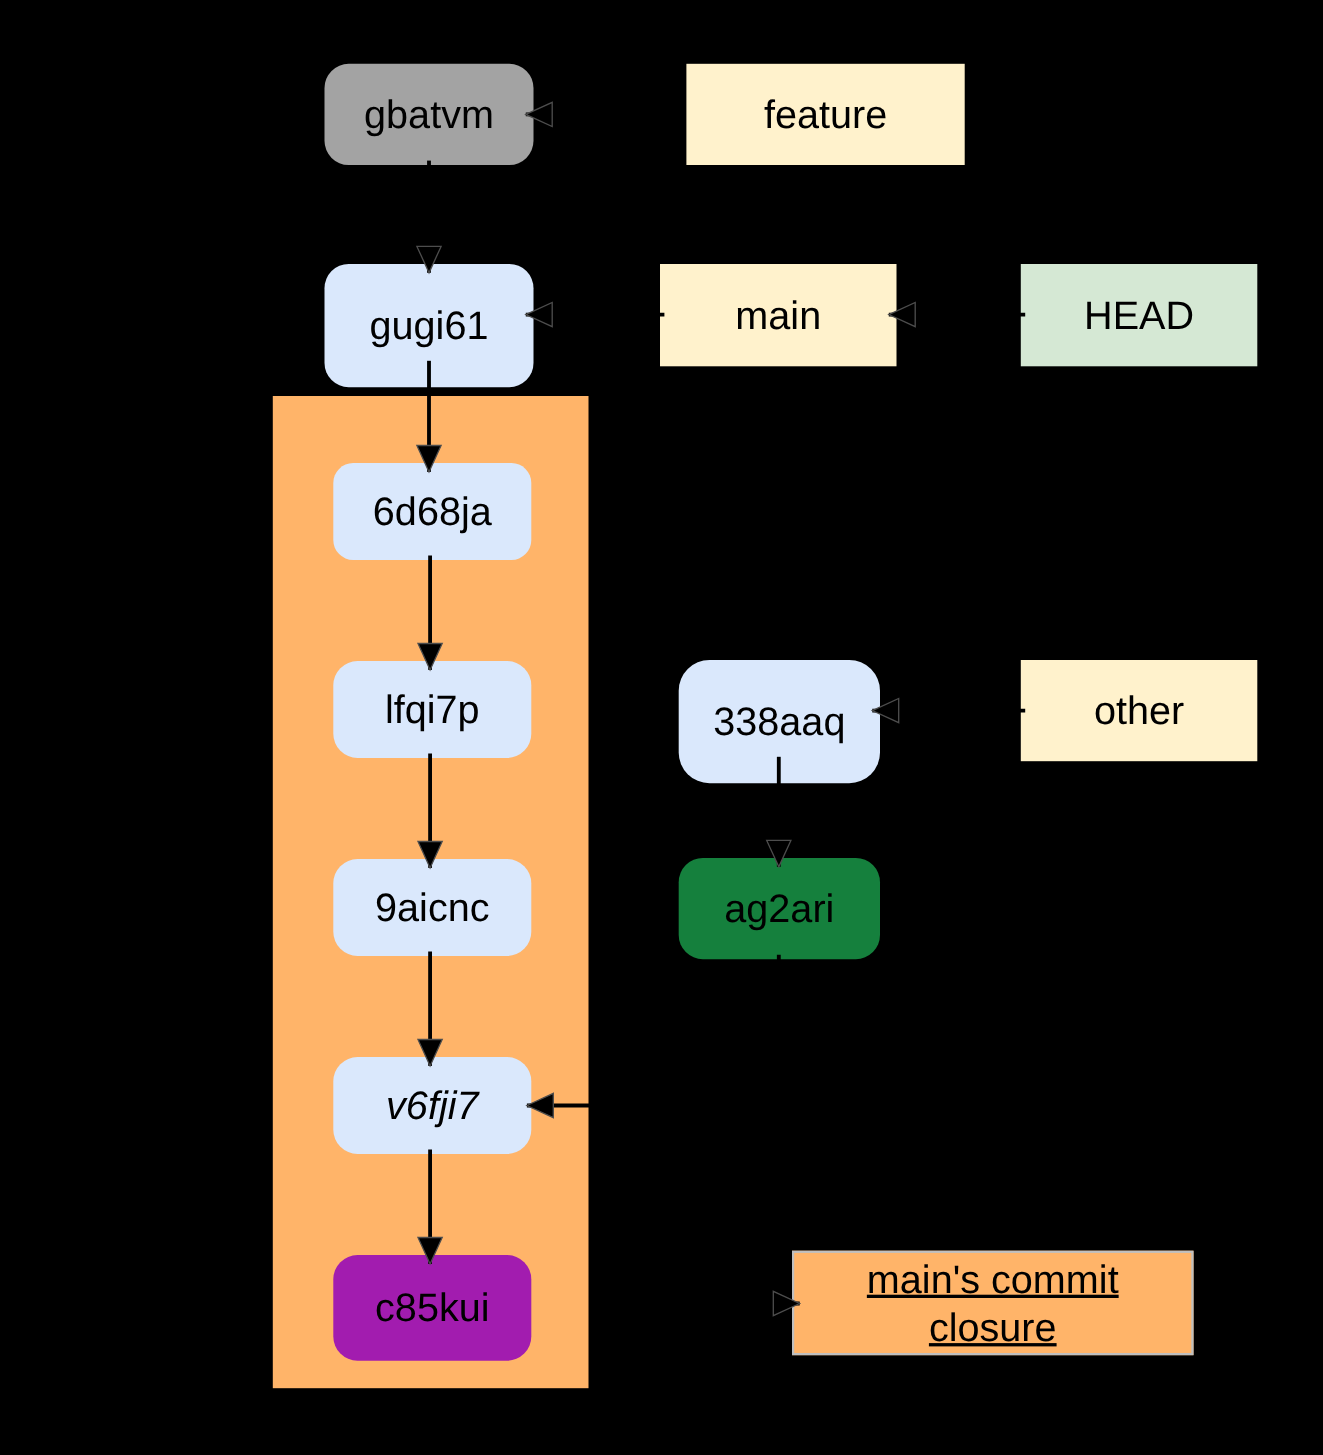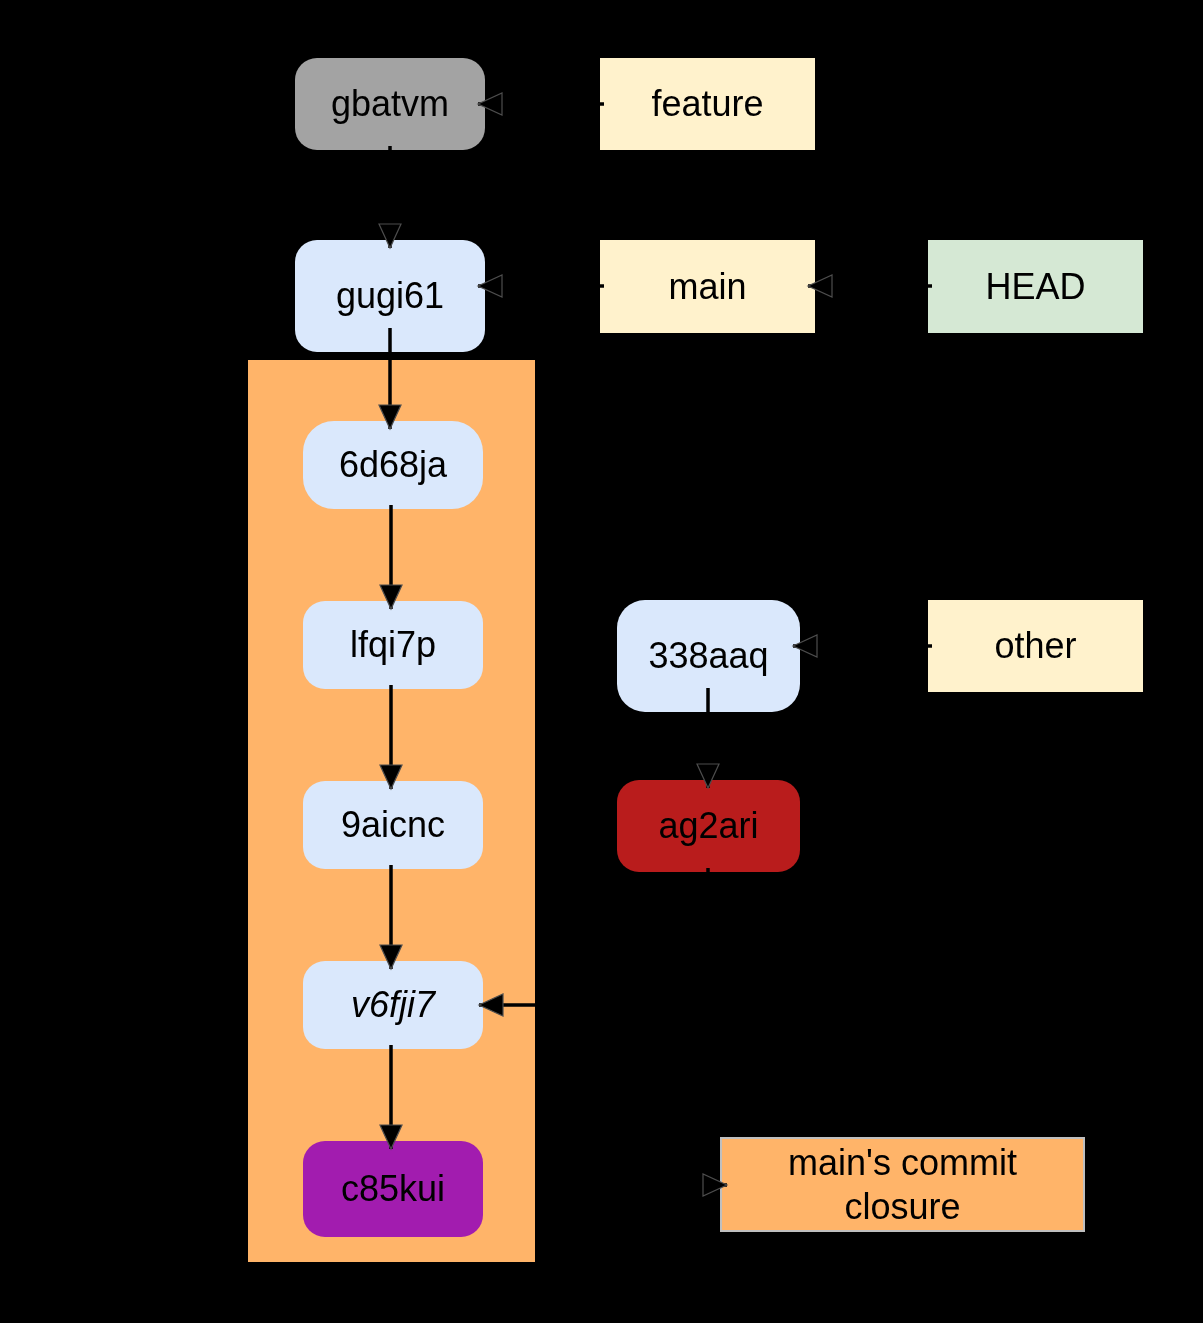--- a/index.html
+++ b/index.html
@@ -30,46 +30,47 @@
     display: flex;
     align-items: center;
     justify-content: flex-start;
     text-align: center;
     font-size: 36px;
     line-height: 1.22;
     color: #000;
     box-sizing: border-box;
     z-index: 2;
     padding: 4px 18px;
+    text-decoration: underline;
   }
   svg.edge-layer {
     position: absolute;
     left: 0; top: 0;
     z-index: 3;
     pointer-events: none;
   }
 </style>
 </head>
 <body>
 
 <div class="stage" style="background: rgb(0, 0, 0); width: 1203px; height: 1323px;">
   <div class="closure-region" style="left: 248px; top: 360px; width: 287px; height: 902px; background: rgb(255, 180, 105);"></div>
   <div class="legend-box" style="left: 720px; top: 1137px; width: 365px; height: 95px; background: rgb(255, 180, 105); border: 2px solid rgb(191, 191, 191); color: rgb(0, 0, 0);">
     <span>main's commit closure</span>
   </div>
   <div class="node" style="left: 295px; top: 58px; width: 190px; height: 92px; border-radius: 22px; background: #a3a3a3; color: rgb(0, 0, 0);">gbatvm</div>
     <div class="node" style="left: 295px; top: 240px; width: 190px; height: 112px; border-radius: 22px; background: rgb(218, 232, 252); color: rgb(0, 0, 0);">gugi61</div>
-    <div class="node" style="left: 303px; top: 421px; width: 180px; height: 88px; border-radius: 31px; background: rgb(218, 232, 252); color: rgb(0, 0, 0); text-align: right;">6d68ja</div>
+    <div class="node" style="left: 303px; top: 421px; width: 180px; height: 88px; border-radius: 18px; background: rgb(218, 232, 252); color: rgb(0, 0, 0); text-align: right;">6d68ja</div>
     <div class="node" style="left: 303px; top: 601px; width: 180px; height: 88px; border-radius: 22px; background: rgb(218, 232, 252); color: rgb(0, 0, 0);">lfqi7p</div>
     <div class="node" style="left: 303px; top: 781px; width: 180px; height: 88px; border-radius: 22px; background: rgb(218, 232, 252); color: rgb(0, 0, 0);">9aicnc</div>
     <div class="node" style="left: 303px; top: 961px; width: 180px; height: 88px; border-radius: 22px; background: rgb(218, 232, 252); color: rgb(0, 0, 0); font-style: italic;">v6fji7</div>
     <div class="node" style="left: 303px; top: 1141px; width: 180px; height: 96px; border-radius: 22px; background: #a21caf; color: rgb(0, 0, 0);">c85kui</div>
     <div class="node" style="left: 617px; top: 600px; width: 183px; height: 112px; border-radius: 28px; background: rgb(218, 232, 252); color: rgb(0, 0, 0); text-align: center;">338aaq</div>
-    <div class="node" style="left: 617px; top: 780px; width: 183px; height: 92px; border-radius: 22px; background: #b91c1c; color: rgb(0, 0, 0);">ag2ari</div>
-    <div class="node" style="left: 600px; top: 58px; width: 215px; height: 92px; border-radius: 0px; background: rgb(255, 242, 204); color: rgb(0, 0, 0);">feature</div>
+    <div class="node" style="left: 617px; top: 780px; width: 183px; height: 92px; border-radius: 22px; background: #15803d; color: rgb(0, 0, 0);">ag2ari</div>
+    <div class="node" style="left: 624px; top: 58px; width: 253px; height: 92px; border-radius: 0px; background: rgb(255, 242, 204); color: rgb(0, 0, 0);">feature</div>
     <div class="node" style="left: 600px; top: 240px; width: 215px; height: 93px; border-radius: 0px; background: rgb(255, 242, 204); color: rgb(0, 0, 0);">main</div>
     <div class="node" style="left: 928px; top: 600px; width: 215px; height: 92px; border-radius: 0px; background: rgb(255, 242, 204); color: rgb(0, 0, 0);">other</div>
     <div class="node" style="left: 928px; top: 240px; width: 215px; height: 93px; border-radius: 0px; background: rgb(213, 232, 212); color: rgb(0, 0, 0);">HEAD</div>
     <svg class="edge-layer" width="1203" height="1323" viewBox="0 0 1203 1323">
       <g>
         <polyline points="604,104 478,104" fill="none" stroke="#000000" stroke-width="3.5"></polyline>
         <polygon points="478,104 502,93 502,115" fill="#000000" stroke="#4d4d4d" stroke-width="1.2"></polygon>
       </g>
       <g>
         <polyline points="604,286 478,286" fill="none" stroke="#000000" stroke-width="3.5"></polyline>

